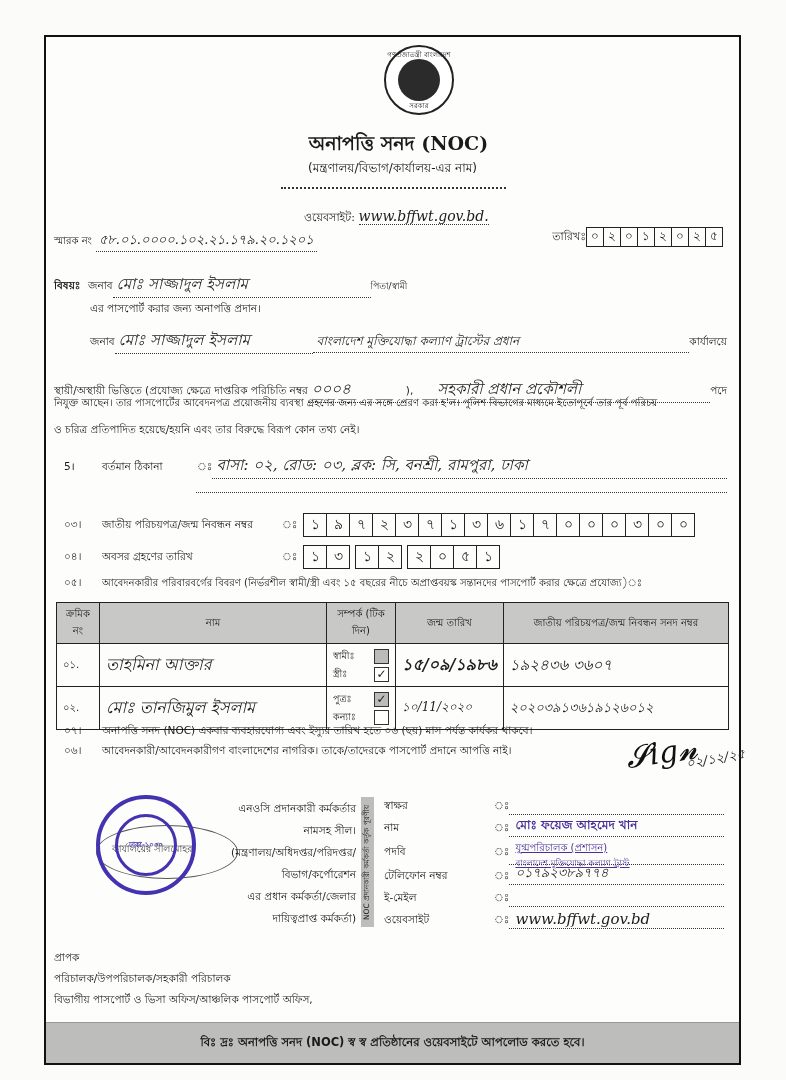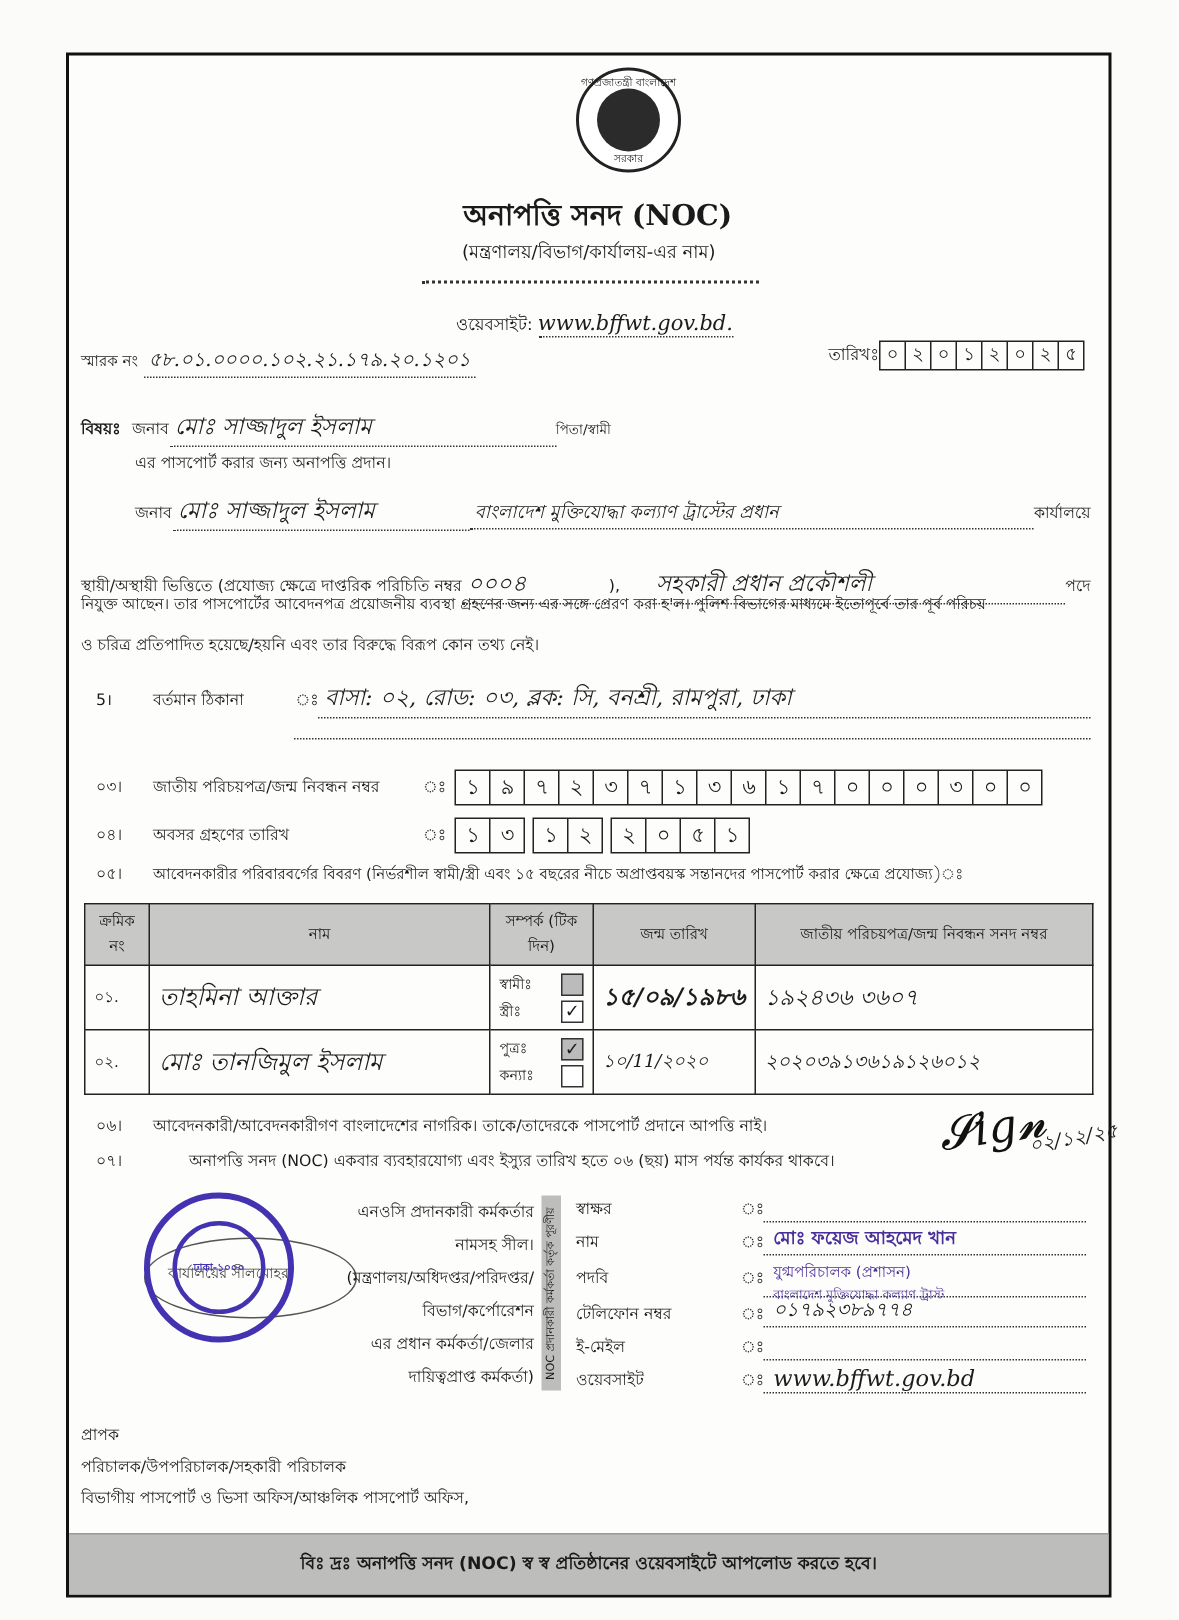--- a/index.html
+++ b/index.html
@@ -55,21 +55,21 @@
   .clause { position: absolute; left: 8px; font-size: 10.5px; display: flex; }
   .signature { position: absolute; left: 580px; top: 698px; font-family: "DejaVu Serif", serif; font-style: italic; font-size: 30px; transform: rotate(-8deg); color: #111; }
   .sig-date { position: absolute; left: 640px; top: 712px; font-family: "DejaVu Serif", serif; font-style: italic; font-size: 13px; transform: rotate(-10deg); }
   .officer-left { position: absolute; left: 150px; top: 760px; width: 160px; text-align: right; font-size: 10.5px; line-height: 22px; }
   .vert-label { position: absolute; left: 315px; top: 760px; width: 13px; height: 130px; background: #bdbdbb; font-size: 7.5px; writing-mode: vertical-rl; transform: rotate(180deg); text-align: center; overflow: hidden; }
   .officer-fields { position: absolute; left: 338px; top: 758px; width: 340px; font-size: 10.5px; }
   .of-row { display: flex; height: 22px; align-items: center; }
   .of-label { width: 110px; }
   .of-val { flex: 1; border-bottom: 1px dotted #333; padding-left: 6px; height: 16px; display: flex; align-items: flex-end; }
   .purple { color: #4a2f98; font-weight: bold; font-size: 12px; }
-  .purple-sm { color: #4a2f98; font-size: 10px; }
+  .purple-sm { color: #4a2f98; font-size: 10px; text-decoration: underline; }
   .stamp {
     position: absolute; left: 50px; top: 758px; width: 100px; height: 100px;
     border: 4px solid #4433b0; border-radius: 50%; box-sizing: border-box;
     display: flex; align-items: center; justify-content: center;
   }
   .stamp-inner { width: 56px; height: 56px; border: 3px solid #4433b0; border-radius: 50%; display: flex; align-items: center; justify-content: center; font-size: 7px; color: #4433b0; font-weight: bold; }
   .seal-oval { position: absolute; left: 50px; top: 788px; width: 140px; height: 52px; border: 1px solid #555; border-radius: 50%; }
   .seal-label { position: absolute; left: 66px; top: 805px; font-size: 9.5px; color: #444; }
   .recipient { position: absolute; left: 8px; top: 910px; font-size: 10.5px; line-height: 21px; }
   .footer-banner { position: absolute; left: 0; right: 0; bottom: 0; height: 40px; background: #bdbdbb; border-top: 1px solid #999; display: flex; align-items: center; justify-content: center; font-size: 11.5px; font-weight: bold; }
@@ -256,21 +256,21 @@
         <td class="hand" style="font-size:12px;">১০/11/২০২০</td>
         <td class="hand" style="font-size:13px;">২০২০৩৯১৩৬১৯১২৬০১২</td>
       </tr>
     </tbody>
   </table>
 
   <div class="clause" style="top:706px;">
     <span class="label-num" style="margin-left:10px;">০৬।</span>
     <span>আবেদনকারী/আবেদনকারীগণ বাংলাদেশের নাগরিক। তাকে/তাদেরকে পাসপোর্ট প্রদানে আপত্তি নাই।</span>
   </div>
-  <div class="clause" style="top:729px;gap:24px;">
+  <div class="clause" style="top:686px;">
     <span class="label-num" style="margin-left:10px;">০৭।</span>
     <span>অনাপত্তি সনদ (NOC) একবার ব্যবহারযোগ্য এবং ইস্যুর তারিখ হতে ০৬ (ছয়) মাস পর্যন্ত কার্যকর থাকবে।</span>
   </div>
 
   <div class="signature">𝓢ig𝓷</div>
   <div class="sig-date">০২/১২/২৫</div>
 
   <div class="seal-oval"></div>
   <div class="seal-label">কার্যালয়ের সীলমোহর</div>
   <div class="stamp">

